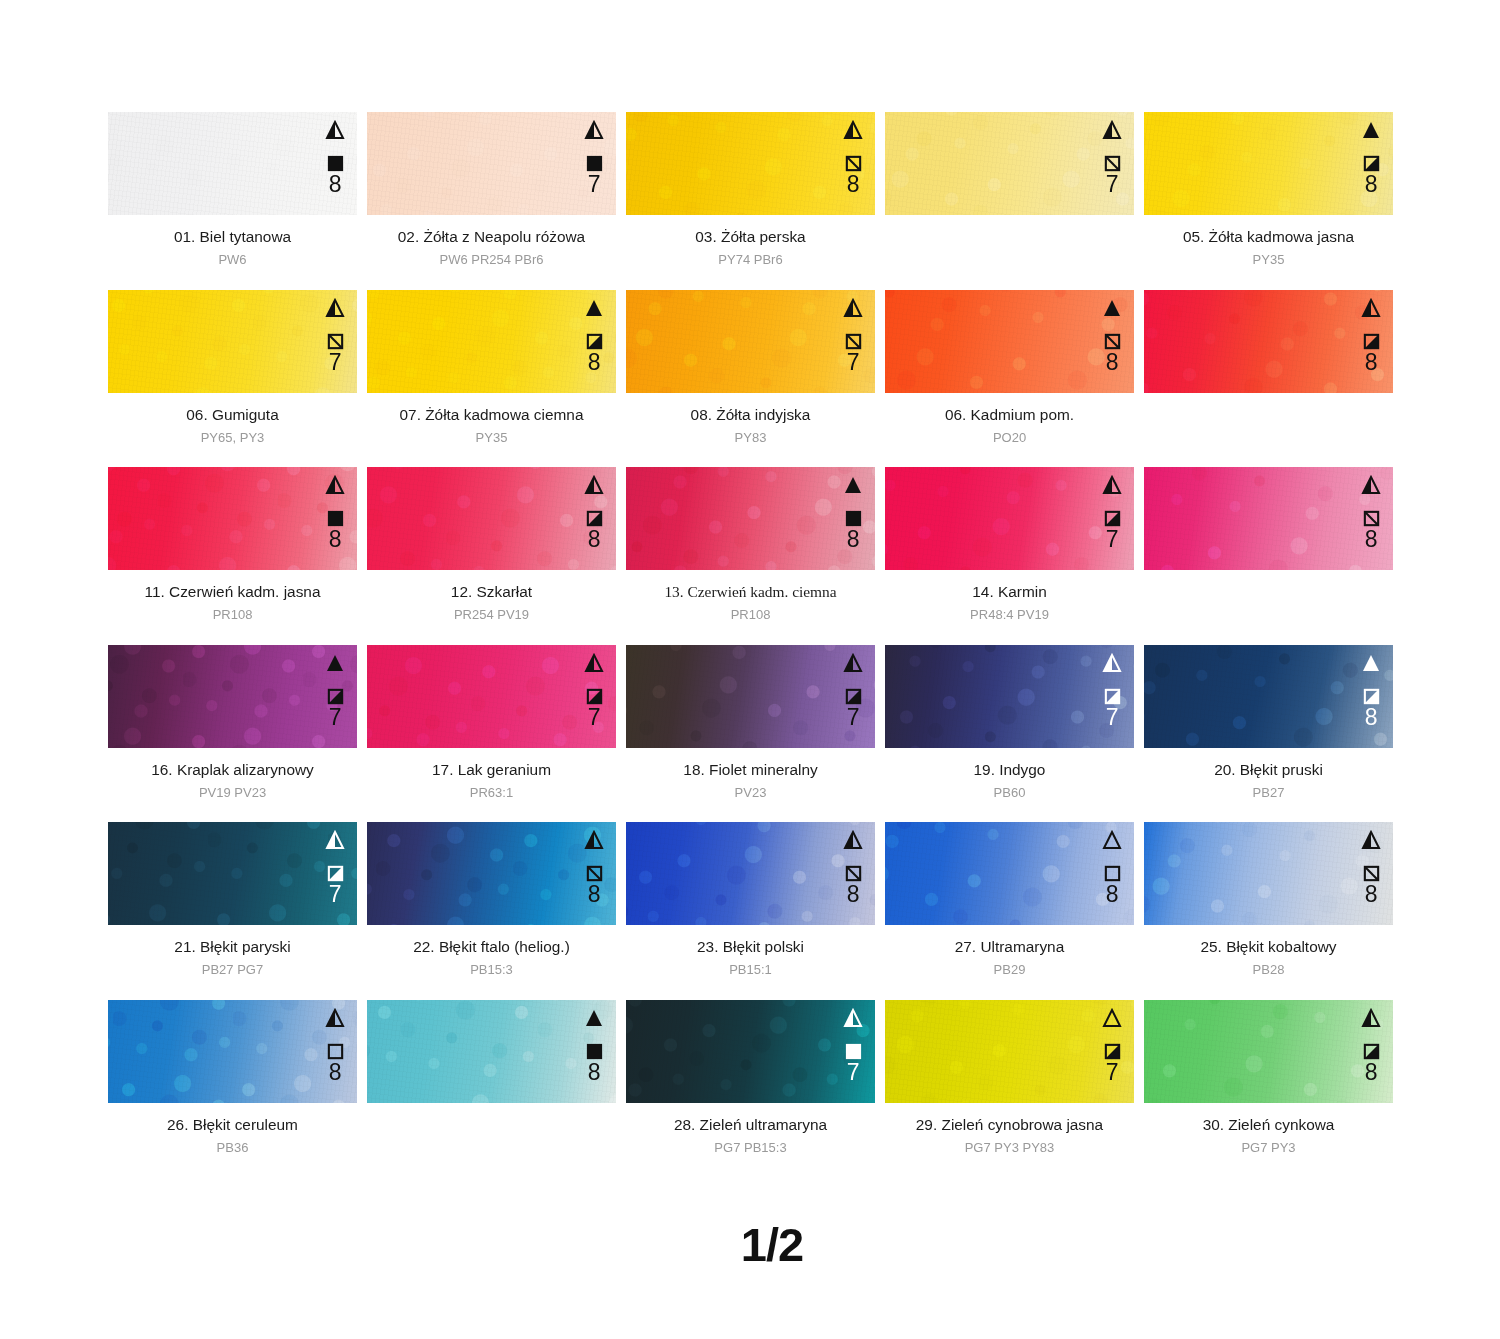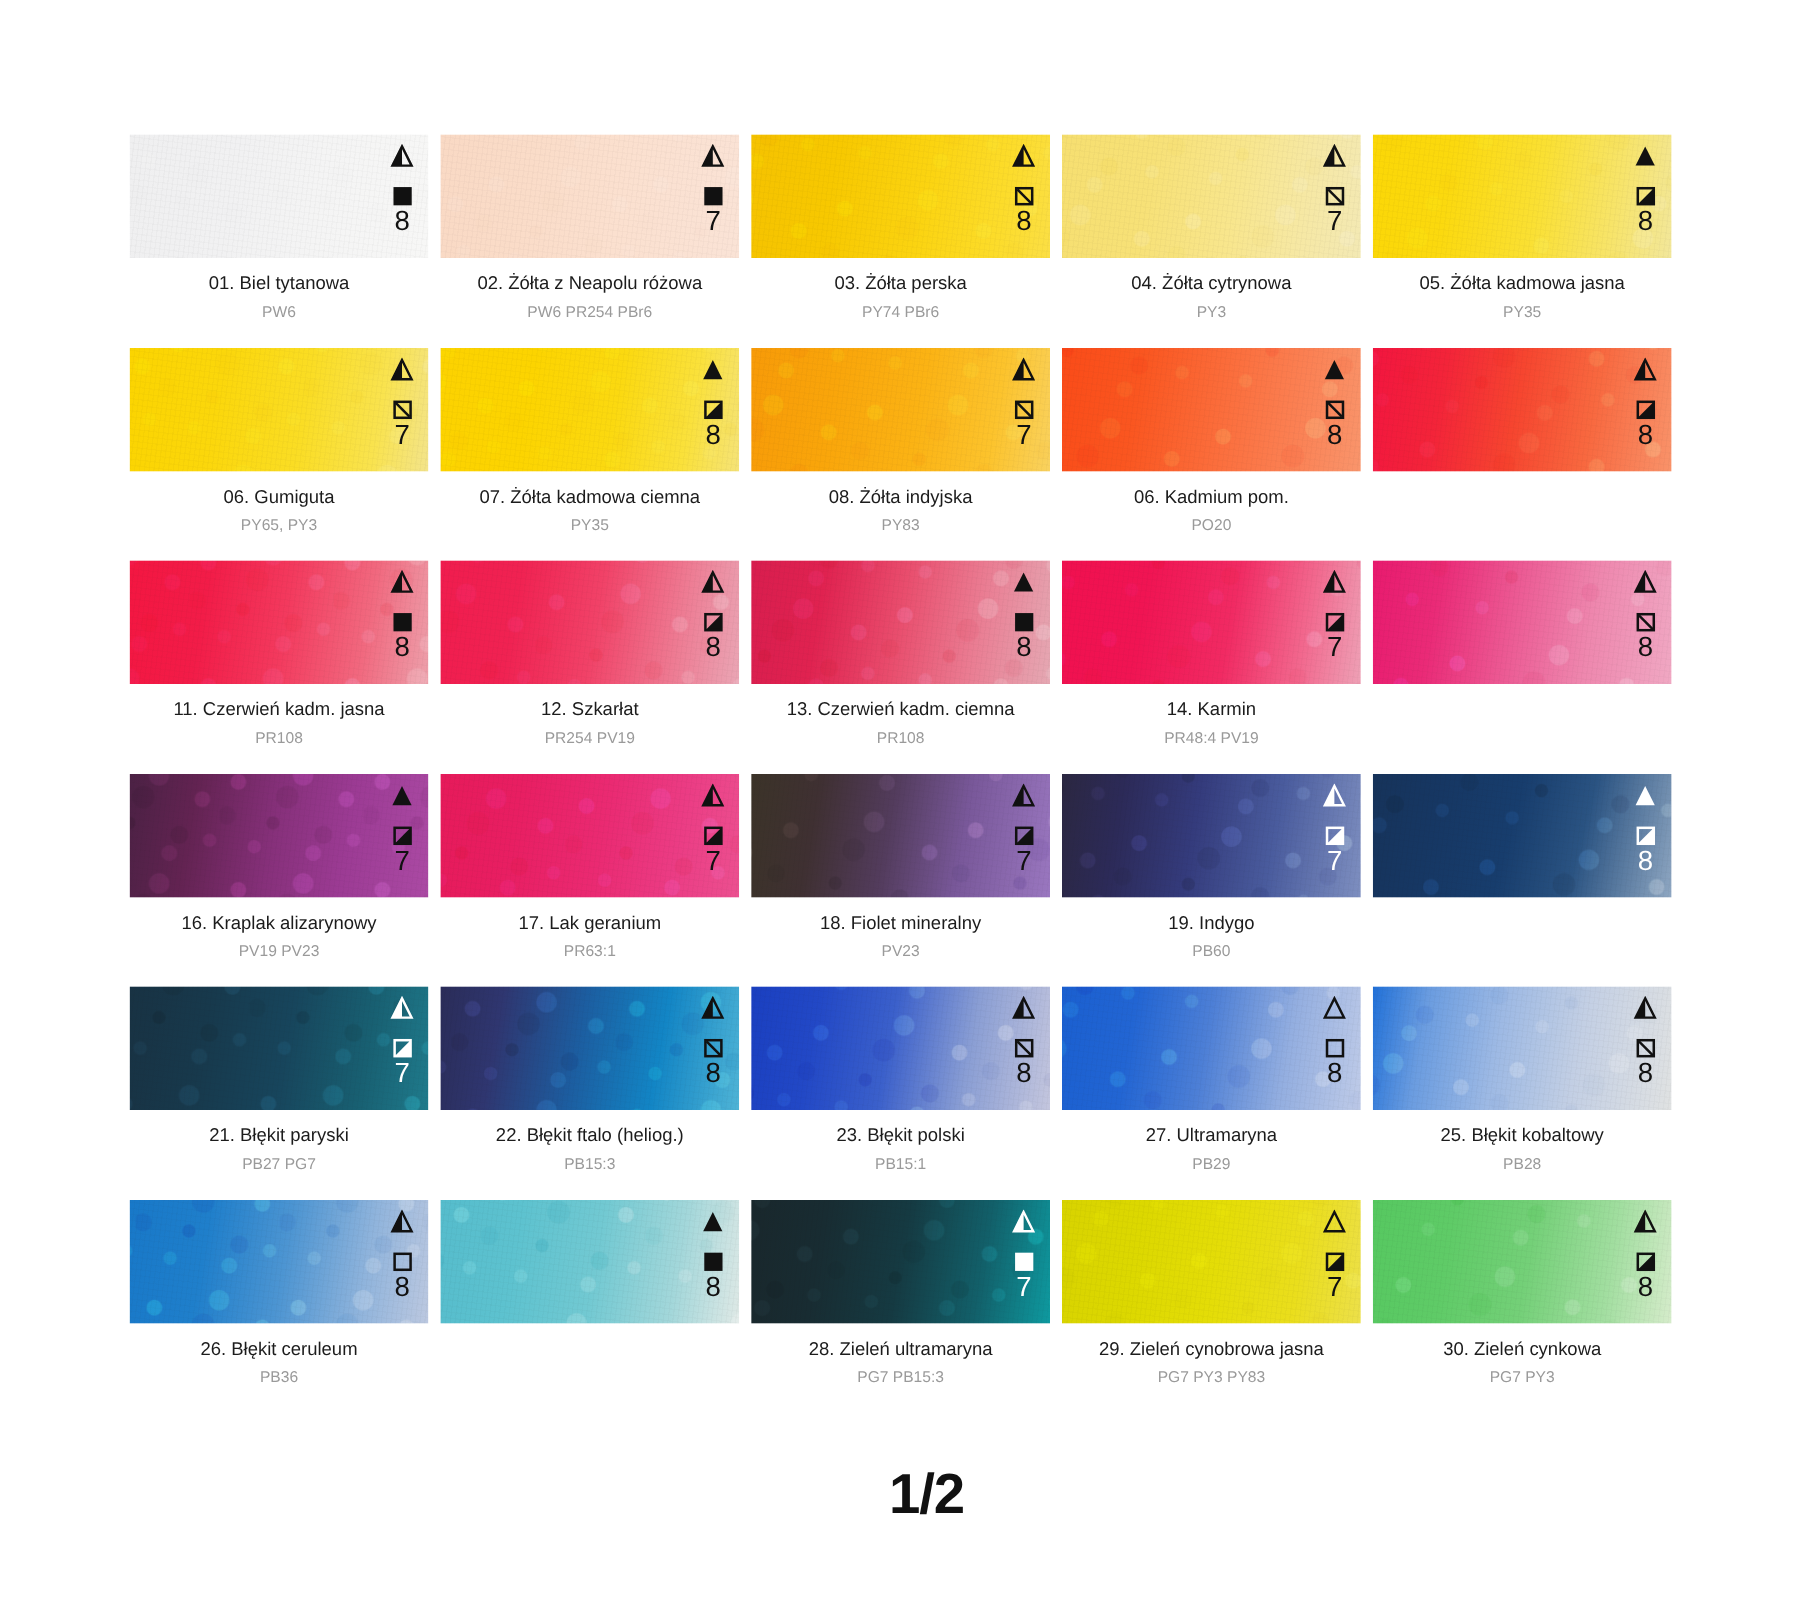--- a/index.html
+++ b/index.html
@@ -227,24 +227,20 @@
               <polygon points="10,2 10,18 2,18" fill="#111111"></polygon>
               <polygon points="10,2 18,18 2,18" fill="none" stroke="#111111" stroke-width="2"></polygon>
             </svg>
             <svg viewBox="0 0 20 20" class="icon-sq">
               <rect x="3" y="3" width="14" height="14" fill="none" stroke="#111111" stroke-width="2.2"></rect>
               <line x1="4" y1="4" x2="16" y2="16" stroke="#111111" stroke-width="2.2"></line>
             </svg>
             <div class="icon-num" style="color: rgb(17, 17, 17);">7</div>
           </div>
         </div>
-        <div class="swatch-caption">
-          <div class="swatch-name" style="color: rgb(28, 28, 28);">04. Żółta cytrynowa</div>
-          <div class="swatch-pigment" style="color: rgb(154, 154, 154);">PY3</div>
-        </div>
       </div>
       <div class="swatch-cell">
         <div class="swatch-patch">
           <div class="swatch-paint" style="background: linear-gradient(100deg, rgb(251, 215, 6) 0%, rgb(251, 217, 14) 26%, rgb(250, 224, 51) 55%, rgb(247, 228, 106) 80%, rgb(242, 231, 155) 100%);"></div>
           <div class="swatch-texture" style="opacity: 0.26; background-size: 188px 103px; background-position: 116px 68px;"></div>
           <div class="swatch-grain"></div>
           <div class="icon-stack" style="color: rgb(17, 17, 17);">
             <svg viewBox="0 0 20 20" class="icon-tri">
               <polygon points="10,2 18,18 2,18" fill="#111111"></polygon>
             </svg>
@@ -416,21 +412,21 @@
             <svg viewBox="0 0 20 20" class="icon-tri">
               <polygon points="10,2 18,18 2,18" fill="#111111"></polygon>
             </svg>
             <svg viewBox="0 0 20 20" class="icon-sq">
               <rect x="2" y="2" width="16" height="16" fill="#111111"></rect>
             </svg>
             <div class="icon-num" style="color: rgb(17, 17, 17);">8</div>
           </div>
         </div>
         <div class="swatch-caption">
-          <div class="swatch-name" style="color: rgb(28, 28, 28);">13. Czerwień kadm. ciemna</div>
+          <div class="swatch-name" style="color: rgb(28, 28, 28); font-family: Liberation Serif, serif;">13. Czerwień kadm. ciemna</div>
           <div class="swatch-pigment" style="color: rgb(154, 154, 154);">PR108</div>
         </div>
       </div>
       <div class="swatch-cell">
         <div class="swatch-patch">
           <div class="swatch-paint" style="background: linear-gradient(100deg, rgb(240, 16, 79) 0%, rgb(240, 20, 83) 28%, rgb(241, 42, 99) 56%, rgb(242, 104, 142) 80%, rgb(238, 161, 182) 100%);"></div>
           <div class="swatch-texture" style="opacity: 0.3; background-size: 171px 103px; background-position: 17px 41px;"></div>
           <div class="swatch-grain"></div>
           <div class="icon-stack" style="color: rgb(17, 17, 17);">
             <svg viewBox="0 0 20 20" class="icon-tri">
@@ -563,20 +559,24 @@
             <svg viewBox="0 0 20 20" class="icon-tri">
               <polygon points="10,2 18,18 2,18" fill="#ffffff"></polygon>
             </svg>
             <svg viewBox="0 0 20 20" class="icon-sq">
               <polygon points="17,3 17,17 3,17" fill="#ffffff"></polygon>
               <rect x="3" y="3" width="14" height="14" fill="none" stroke="#ffffff" stroke-width="2.2"></rect>
             </svg>
             <div class="icon-num" style="color: rgb(255, 255, 255);">8</div>
           </div>
         </div>
+        <div class="swatch-caption">
+          <div class="swatch-name" style="color: rgb(28, 28, 28);">20. Błękit pruski</div>
+          <div class="swatch-pigment" style="color: rgb(154, 154, 154);">PB27</div>
+        </div>
       </div>
       <div class="swatch-cell">
         <div class="swatch-patch">
           <div class="swatch-paint" style="background: linear-gradient(100deg, rgb(24, 50, 67) 0%, rgb(23, 57, 76) 26%, rgb(23, 69, 92) 52%, rgb(24, 96, 114) 78%, rgb(31, 123, 140) 100%);"></div>
           <div class="swatch-texture" style="opacity: 0.36; background-size: 120px 116px; background-position: 100px 70px;"></div>
           <div class="swatch-grain"></div>
           <div class="icon-stack" style="color: rgb(255, 255, 255);">
             <svg viewBox="0 0 20 20" class="icon-tri">
               <polygon points="10,2 10,18 2,18" fill="#ffffff"></polygon>
               <polygon points="10,2 18,18 2,18" fill="none" stroke="#ffffff" stroke-width="2"></polygon>

